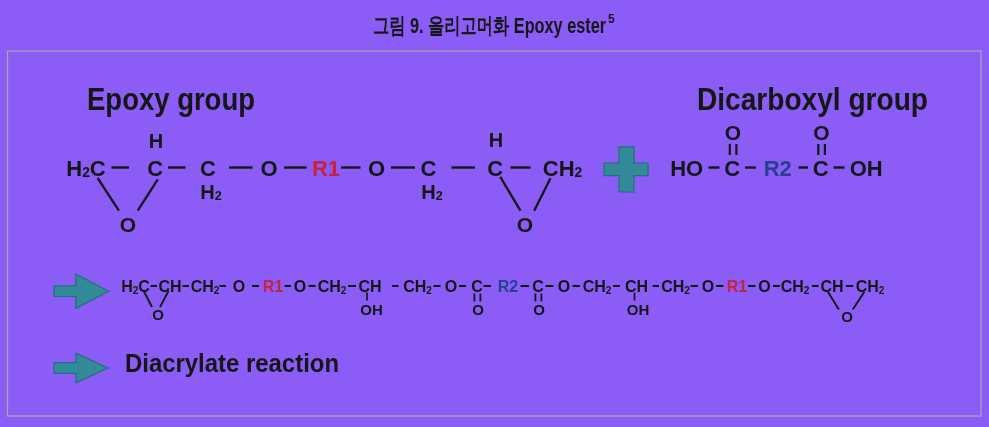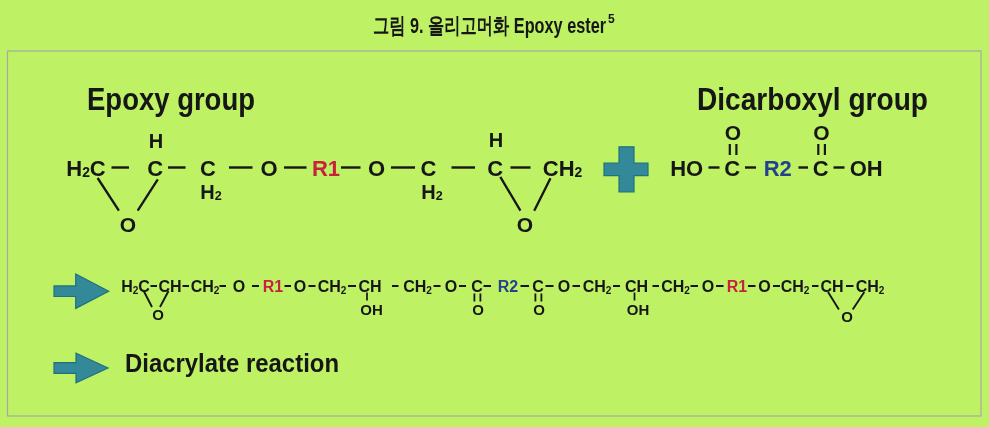--- a/index.html
+++ b/index.html
@@ -7,21 +7,21 @@
     padding: 0;
     background: #ffffff;
     width: 989px;
     height: 427px;
     overflow: hidden;
   }
   .page {
     position: relative;
     width: 989px;
     height: 427px;
-    background: #bef264;
+    background: #8b5cf6;
   }
   svg text {
     font-family: "Liberation Sans", "DejaVu Sans", sans-serif;
     font-weight: bold;
   }
   .caption-text { font-weight: bold; }
   .heading { font-weight: bold; }
 </style>
 </head>
 <body>

